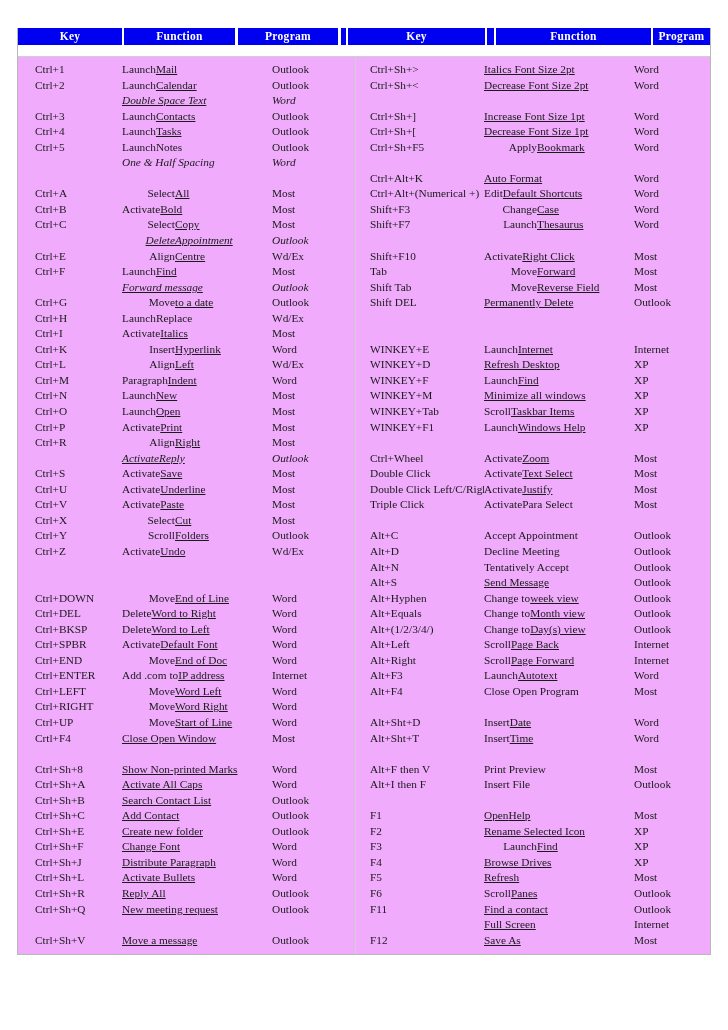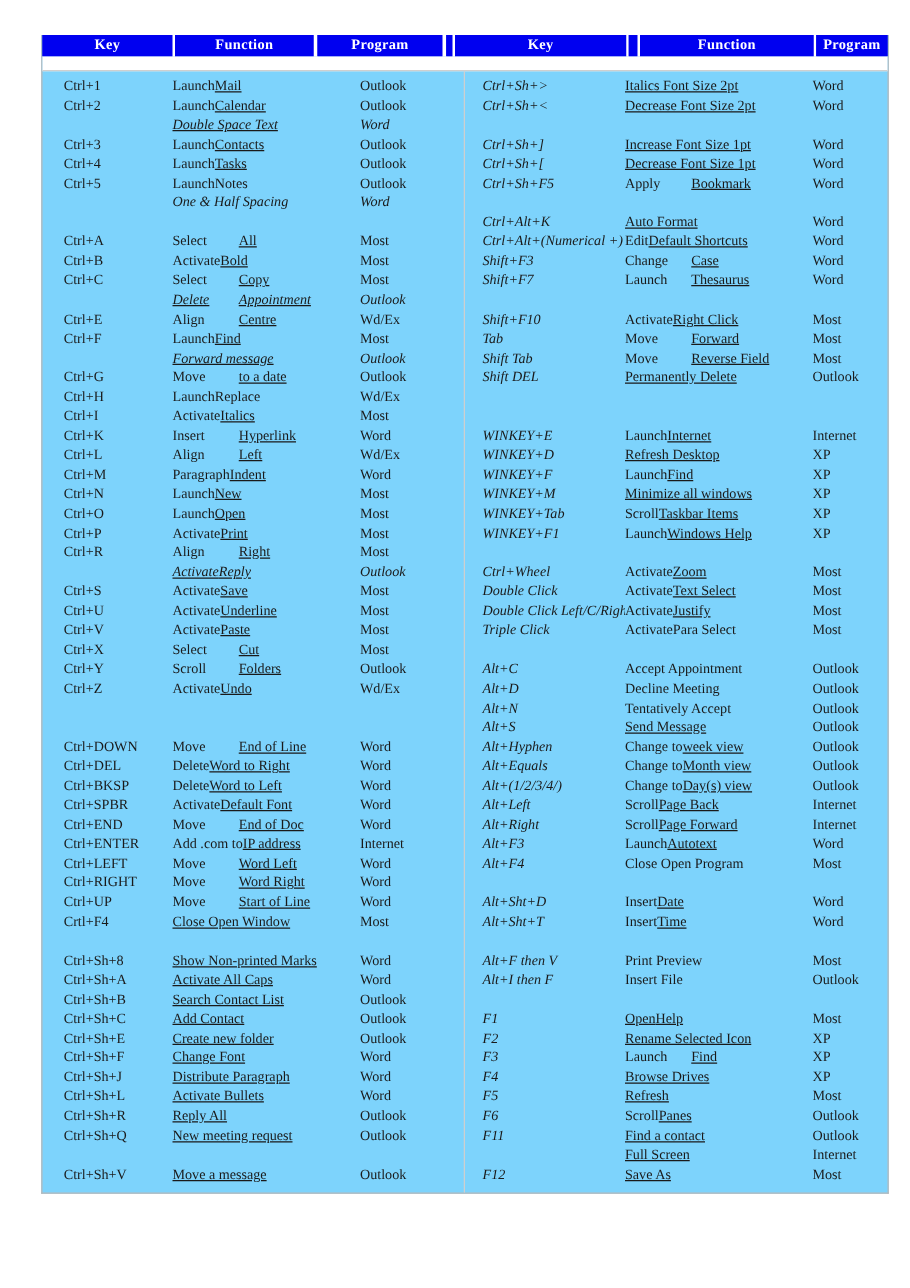--- a/index.html
+++ b/index.html
@@ -21,22 +21,21 @@
     width: 728px;
     height: 1030px;
     box-sizing: border-box;
     padding: 28px 17px 0 17px;
   }
 
   
   .sheet {
     border: 1px solid #b8b8b8;
     border-top: none;
-    background: #7dd3fc;
-    margin-left: 16px;
+    background: #f0abfc;
   }
 
   
   .hdr-row {
     display: flex;
     background: #0000f0;
     height: 17px;
     align-items: stretch;
   }
   .hdr-cell {
@@ -91,30 +90,30 @@
     line-height: 15.55px;
     white-space: nowrap;
   }
   .row.spacer { height: 15.55px; }
 
   .c-key  { flex: 0 0 104px; padding-left: 17px; box-sizing: border-box; overflow: hidden; }
   .c-fn   { flex: 0 0 150px; box-sizing: border-box; overflow: visible; }
   .c-prog { flex: 1 1 auto;  box-sizing: border-box; overflow: hidden; }
 
   
-  .panel-right .c-key  { flex: 0 0 128px; padding-left: 14px; font-style: italic; }
+  .panel-right .c-key  { flex: 0 0 128px; padding-left: 14px; }
   .panel-right .c-fn   { flex: 0 0 150px; }
   .panel-right .c-prog { flex: 1 1 auto; }
 
   
   .verb {
     display: inline-block;
     min-width: 0;
   }
-  .verb.pad { min-width: 53px; }
+  .verb.pad { min-width: 53px; text-align: right; }
   .uline { text-decoration: underline; }
 
   
   .row.alt .c-key,
   .row.alt .c-fn,
   .row.alt .c-prog {
     font-style: italic;
   }
 
   

